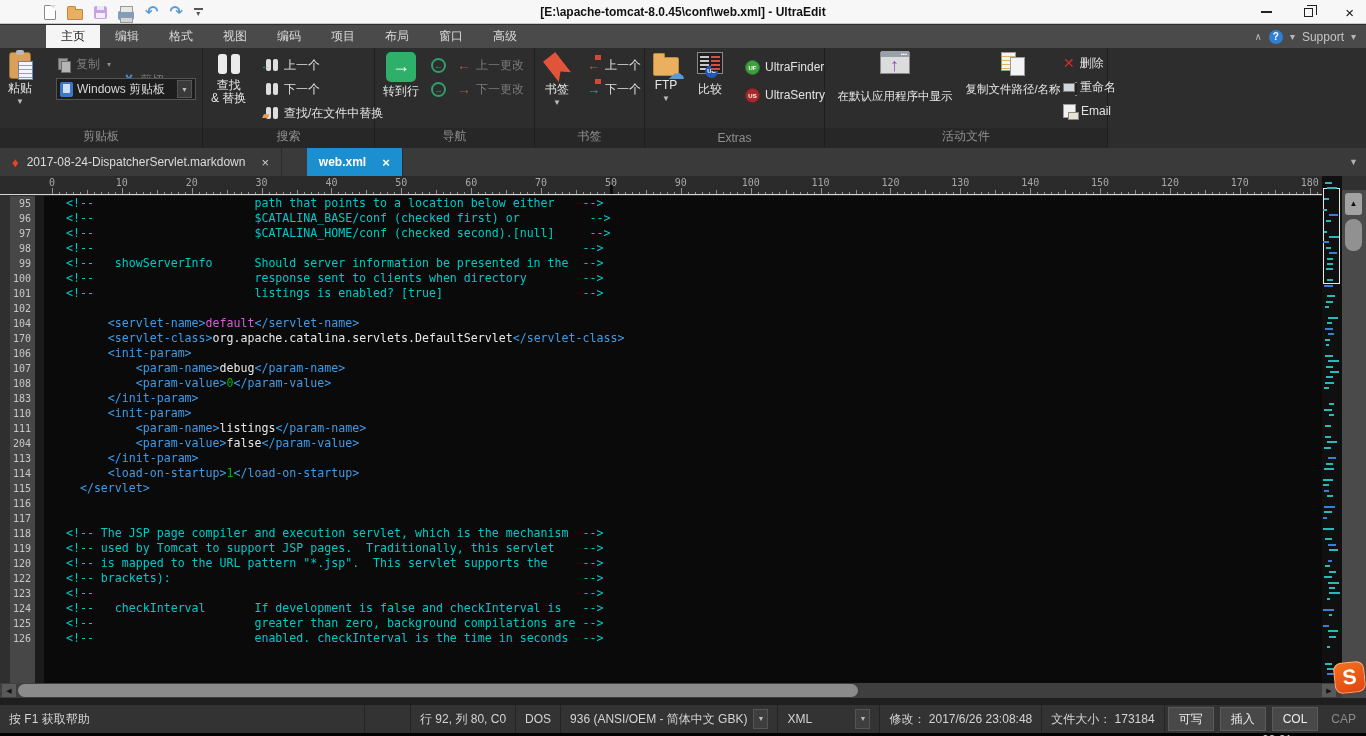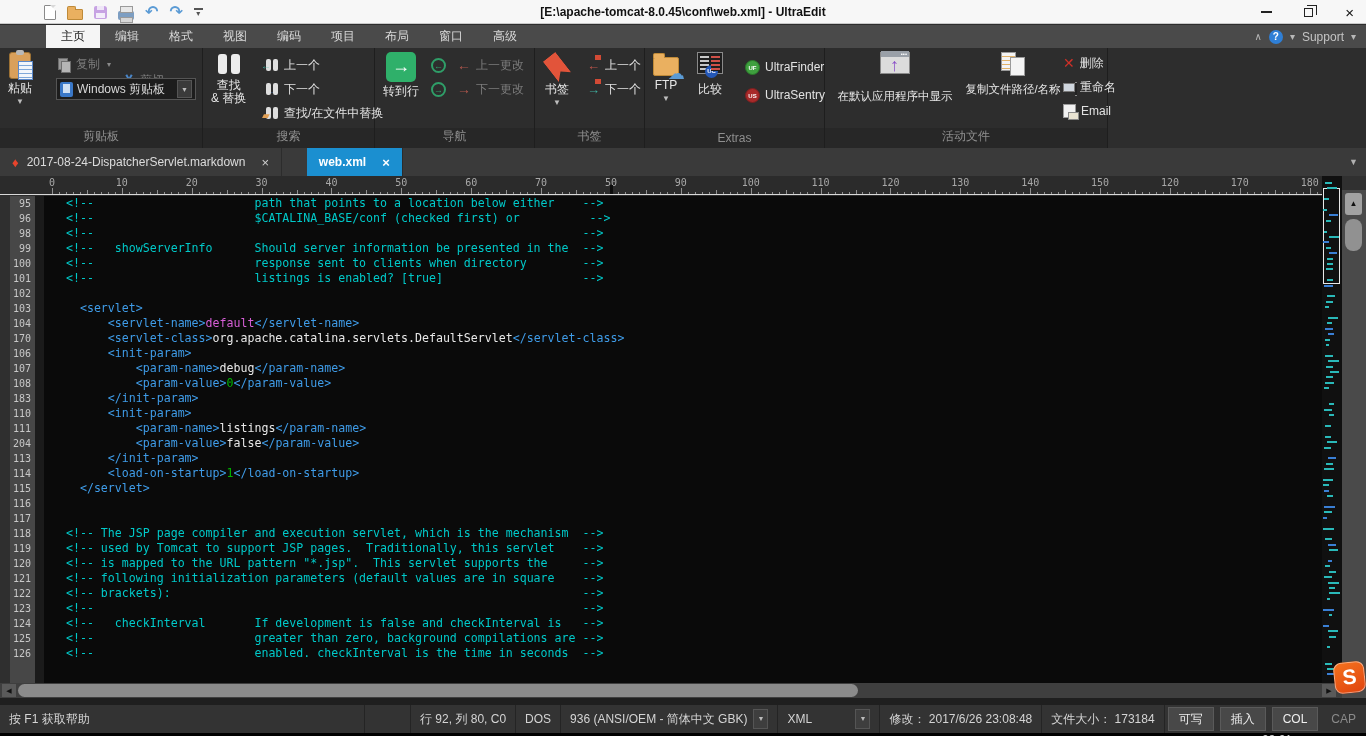--- a/index.html
+++ b/index.html
@@ -589,20 +589,26 @@
         <span class="ltext"><span class="cm">  &lt;!--                       path that points to a location below either    --&gt;</span></span>
       </div>
       <div class="crow">
         <span class="edgecol"></span>
         <span class="lnum">96</span>
         <span class="lmargin"></span>
         <span class="ltext"><span class="cm">  &lt;!--                       $CATALINA_BASE/conf (checked first) or          --&gt;</span></span>
       </div>
       <div class="crow">
         <span class="edgecol"></span>
+        <span class="lnum">97</span>
+        <span class="lmargin"></span>
+        <span class="ltext"><span class="cm">  &lt;!--                       $CATALINA_HOME/conf (checked second).[null]     --&gt;</span></span>
+      </div>
+      <div class="crow">
+        <span class="edgecol"></span>
         <span class="lnum">98</span>
         <span class="lmargin"></span>
         <span class="ltext"><span class="cm">  &lt;!--                                                                      --&gt;</span></span>
       </div>
       <div class="crow">
         <span class="edgecol"></span>
         <span class="lnum">99</span>
         <span class="lmargin"></span>
         <span class="ltext"><span class="cm">  &lt;!--   showServerInfo      Should server information be presented in the  --&gt;</span></span>
       </div>
@@ -619,26 +625,20 @@
         <span class="ltext"><span class="cm">  &lt;!--                       listings is enabled? [true]                    --&gt;</span></span>
       </div>
       <div class="crow">
         <span class="edgecol"></span>
         <span class="lnum">102</span>
         <span class="lmargin"></span>
         <span class="ltext"></span>
       </div>
       <div class="crow">
         <span class="edgecol"></span>
-        <span class="lnum">103</span>
-        <span class="lmargin"></span>
-        <span class="ltext"><span class="tg">    &lt;servlet&gt;</span></span>
-      </div>
-      <div class="crow">
-        <span class="edgecol"></span>
         <span class="lnum">104</span>
         <span class="lmargin"></span>
         <span class="ltext"><span class="tg">        &lt;servlet-name&gt;</span><span class="mg">default</span><span class="tg">&lt;/servlet-name&gt;</span></span>
       </div>
       <div class="crow">
         <span class="edgecol"></span>
         <span class="lnum">170</span>
         <span class="lmargin"></span>
         <span class="ltext"><span class="tg">        &lt;servlet-class&gt;</span><span class="tx">org.apache.catalina.servlets.DefaultServlet</span><span class="tg">&lt;/servlet-class&gt;</span></span>
       </div>
@@ -724,26 +724,20 @@
         <span class="edgecol"></span>
         <span class="lnum">119</span>
         <span class="lmargin"></span>
         <span class="ltext"><span class="cm">  &lt;!-- used by Tomcat to support JSP pages.  Traditionally, this servlet    --&gt;</span></span>
       </div>
       <div class="crow">
         <span class="edgecol"></span>
         <span class="lnum">120</span>
         <span class="lmargin"></span>
         <span class="ltext"><span class="cm">  &lt;!-- is mapped to the URL pattern "*.jsp".  This servlet supports the     --&gt;</span></span>
-      </div>
-      <div class="crow">
-        <span class="edgecol"></span>
-        <span class="lnum">121</span>
-        <span class="lmargin"></span>
-        <span class="ltext"><span class="cm">  &lt;!-- following initialization parameters (default values are in square    --&gt;</span></span>
       </div>
       <div class="crow">
         <span class="edgecol"></span>
         <span class="lnum">122</span>
         <span class="lmargin"></span>
         <span class="ltext"><span class="cm">  &lt;!-- brackets):                                                           --&gt;</span></span>
       </div>
       <div class="crow">
         <span class="edgecol"></span>
         <span class="lnum">123</span>

